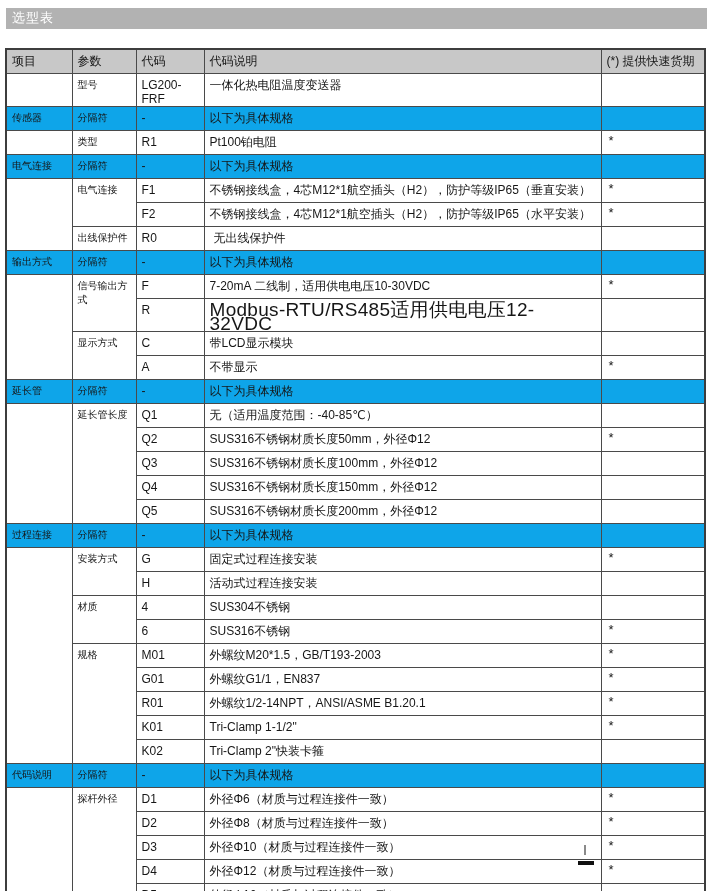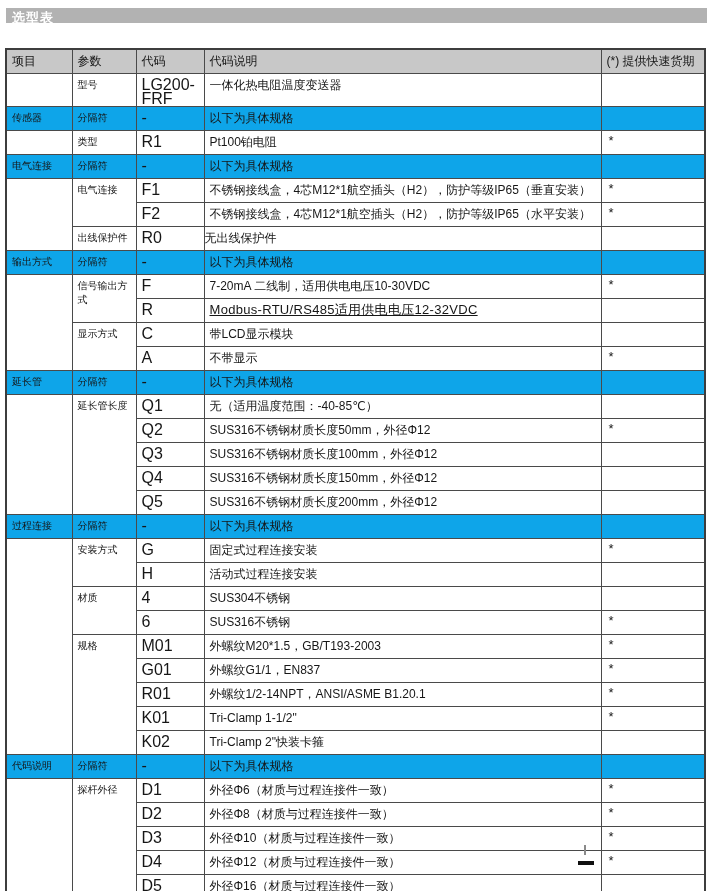--- a/index.html
+++ b/index.html
@@ -5,47 +5,47 @@
   html,body{margin:0;padding:0;}
   body{
     position:relative;
     width:707px;height:891px;
     overflow:hidden;
     background:#ffffff;
     font-family:"Liberation Sans","DejaVu Sans",sans-serif;
     color:#161616;
   }
   .title-bar{
-    position:absolute;left:6px;top:8px;right:0;height:15px;
+    position:absolute;left:6px;top:8px;right:0;height:21px;
     background:#b2b2b2;color:#ffffff;
-    font-size:13px;font-weight:bold;line-height:19px;
+    font-size:13px;font-weight:normal;line-height:19px;
     padding-left:6px;letter-spacing:1px;
   }
   table.sel{
     position:absolute;left:5px;top:48px;
     width:699px;
     border-collapse:collapse;table-layout:fixed;
     border:2px solid #3d3d3d;
   }
   .sel th,.sel td{
     border:1px solid #4a4a4a;
     padding:4px 4px 0 5px;
     vertical-align:top;
     font-size:12px;line-height:14px;
     text-align:left;font-weight:normal;
     overflow:hidden;
   }
   .sel tr{height:24px;}
   .sel thead th{background:#c8c8c8;}
   .sel tr.separator td{background:#0ea5e9;}
   .sel td.col-0,.sel td.col-1{font-size:10px;}
-  .sel td.col-2{font-size:16px;}
+  .sel td.col-2{font-size:12px;}
   .sel td.col-4{font-size:13px;padding-left:7px;line-height:12px;}
-  .sel td.alt{font-size:13px;letter-spacing:0.3px;text-decoration:underline;}
-  .sel td.indent{padding-left:0;}
+  .sel td.alt{font-size:19px;letter-spacing:0.3px;}
+  .sel td.indent{padding-left:9px;}
   
   .artifact-dash{
     position:absolute;left:584px;top:845px;width:0;height:10px;
     border-left:2px dashed #8a8a8a;
   }
   .artifact-black{
     position:absolute;left:578px;top:861px;width:16px;height:4px;
     background:#101010;
   }
   .artifact-white{

